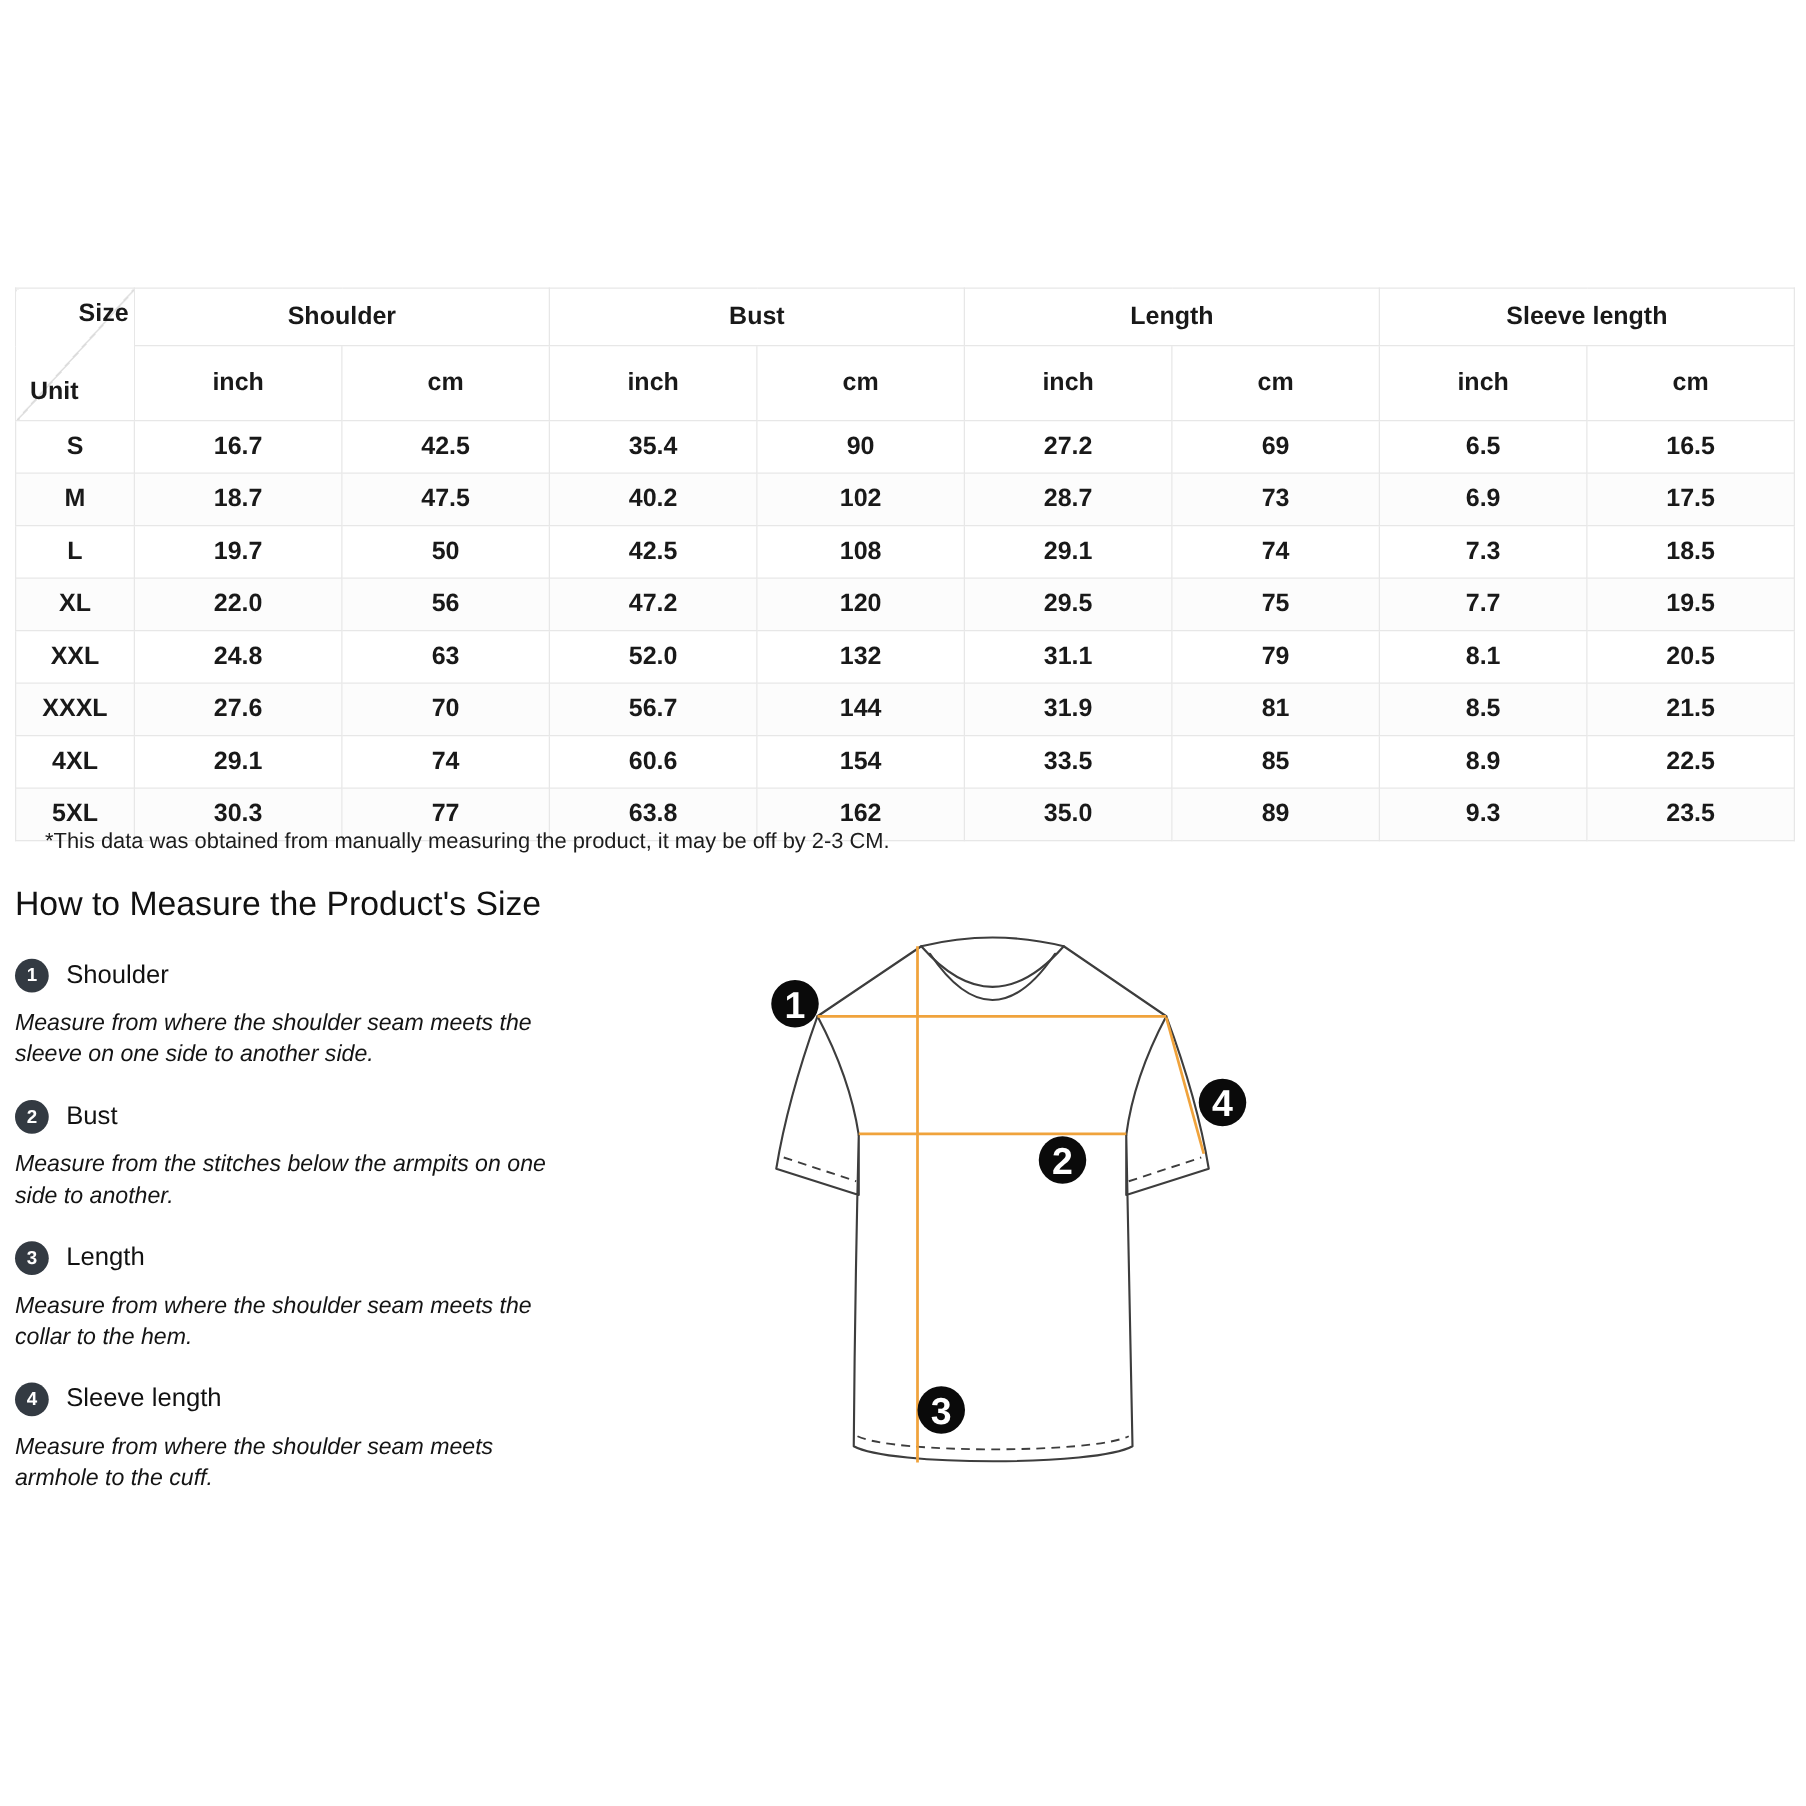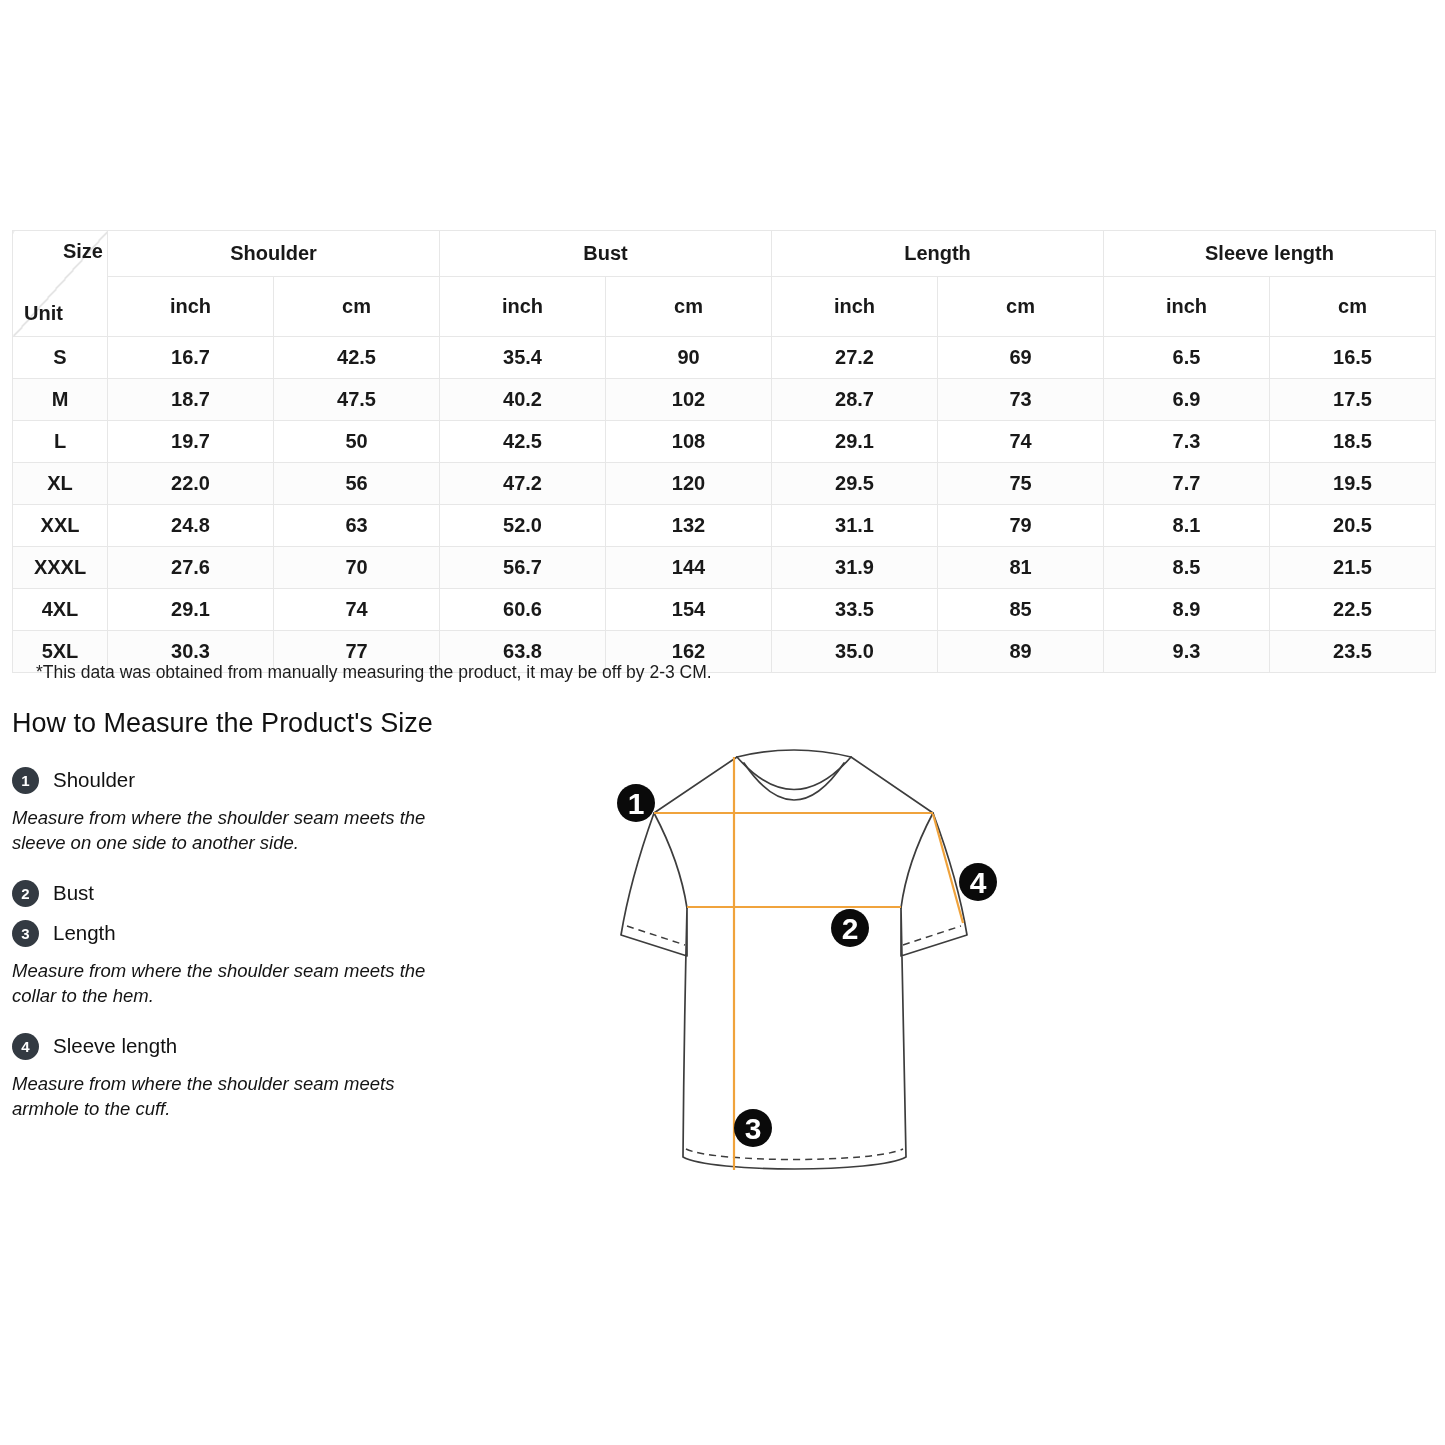--- a/index.html
+++ b/index.html
@@ -221,20 +221,24 @@
     </div>
     <div class="item-desc">
       <div>Measure from where the shoulder seam meets the</div>
       <div>sleeve on one side to another side.</div>
     </div>
 
     <div class="item-head">
       <span class="badge">2</span>
       <span class="item-title">Bust</span>
     </div>
+    <div class="item-desc">
+      <div>Measure from the stitches below the armpits on one</div>
+      <div>side to another.</div>
+    </div>
 
     <div class="item-head">
       <span class="badge">3</span>
       <span class="item-title">Length</span>
     </div>
     <div class="item-desc">
       <div>Measure from where the shoulder seam meets the</div>
       <div>collar to the hem.</div>
     </div>
 

